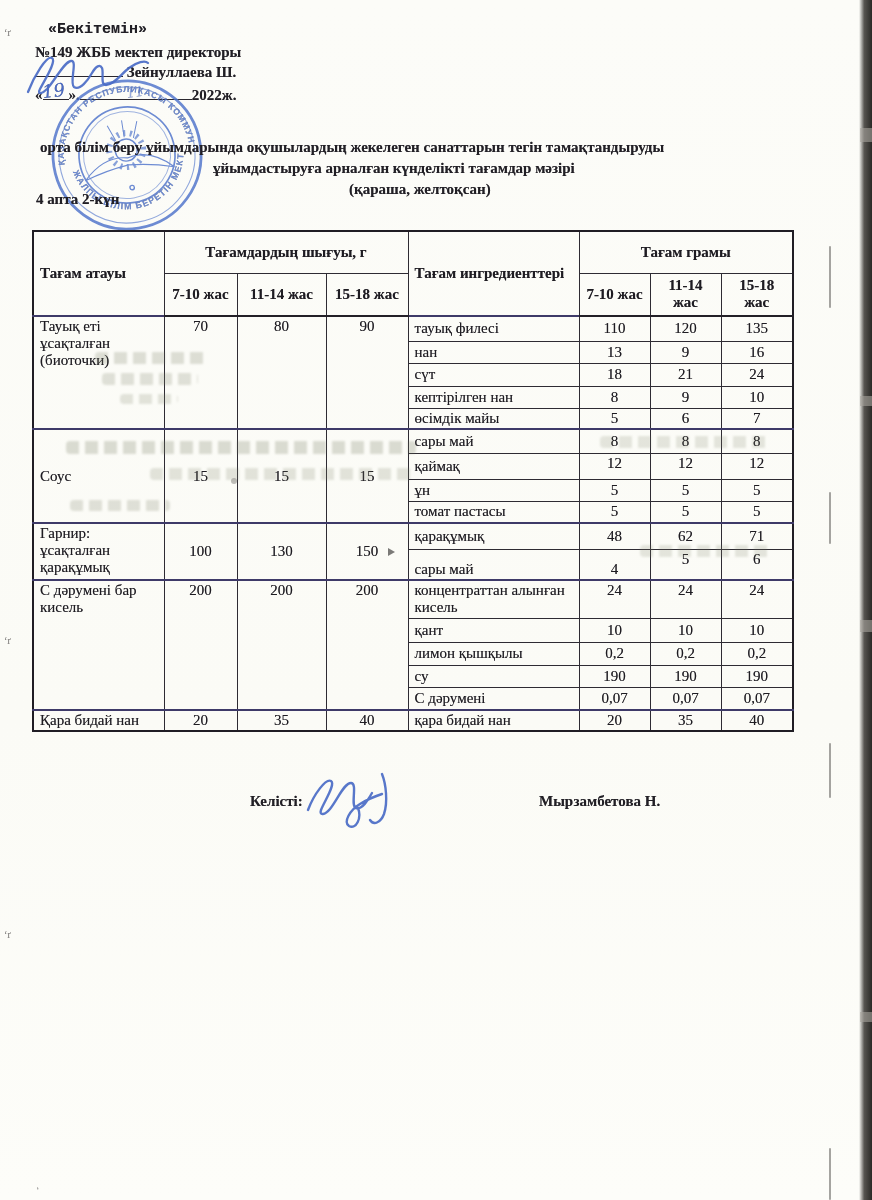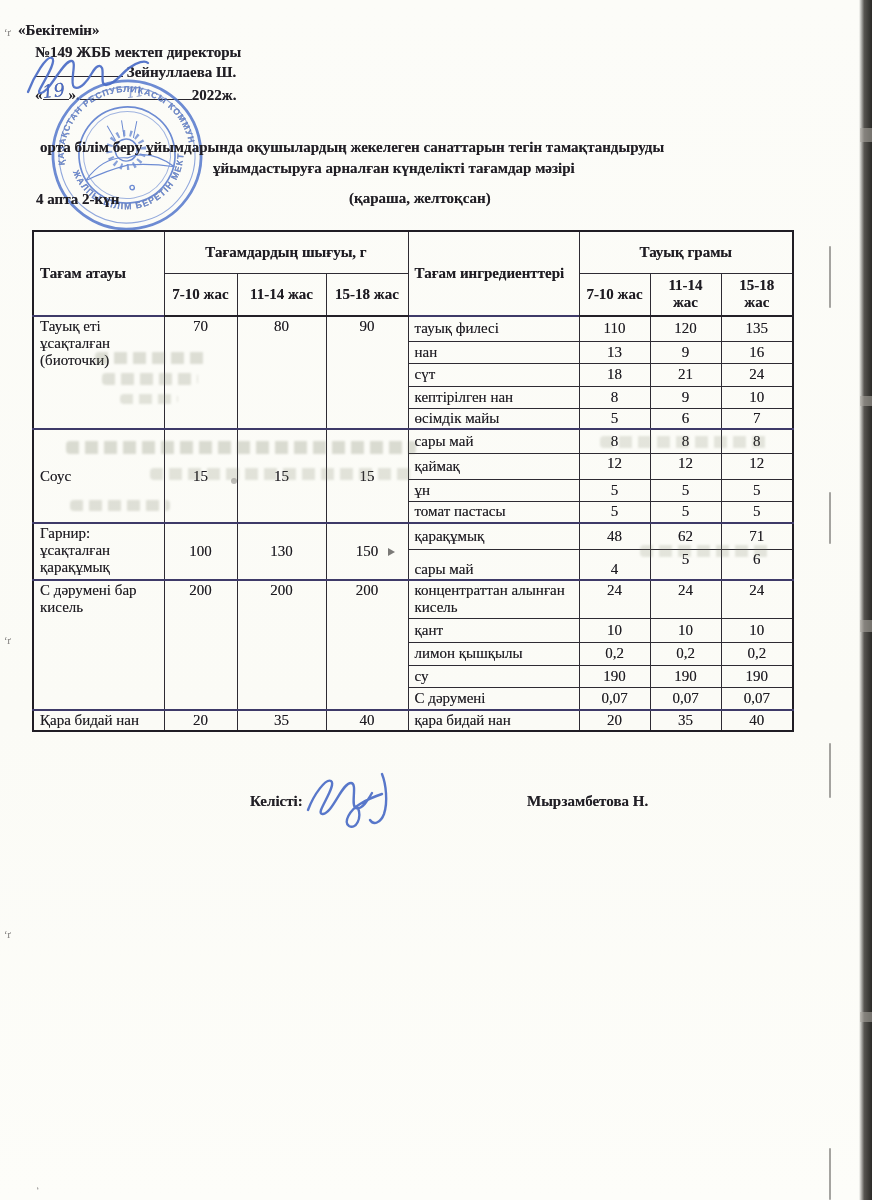--- a/index.html
+++ b/index.html
@@ -55,21 +55,21 @@
   .dash{position:absolute;width:2px;background:#8f8d89;opacity:.8;border-radius:1px;}
   .margin-mark{position:absolute;color:#7a7875;font-size:10px;opacity:.85;line-height:10px;}
   .dot-artifact{position:absolute;width:6px;height:6px;border-radius:50%;background:#8c8a85;opacity:.55;filter:blur(.5px);}
   .pen-mark{position:absolute;width:0;height:0;border-left:7px solid #5b5a57;border-top:4px solid transparent;border-bottom:4px solid transparent;opacity:.8;}
 </style>
 </head>
 <body>
 
 <div class="page ink">
 
-  <div class="abs fs15 b" style="left:18px;top:20px;">«Бекітемін»</div>
+  <div class="abs fs15 b" style="left:48px;top:20px;font-family:Liberation Mono, monospace;">«Бекітемін»</div>
   <div class="abs fs15 b" style="left:35px;top:42px;">№149 ЖББ мектеп директоры</div>
   <div class="abs fs15 b" style="left:35px;top:62px;">
     <span class="blank" style="width:88px;"></span>
     <span>Зейнуллаева Ш.</span>
   </div>
   <div class="abs fs15 b" style="left:35px;top:85px;">
     <span>«</span><span class="blank" style="width:26px;"></span><span>».</span><span class="blank" style="width:112px;"></span><span>2022ж.</span>
   </div>
 
   <div class="hw" style="left:42px;top:80px;font-size:18px;transform:rotate(-7deg);">19</div>
@@ -96,41 +96,41 @@
       <text font-size="8.8" letter-spacing="1.2"><textPath href="#arcBot">ЖАЛПЫ БІЛІМ БЕРЕТІН МЕКТЕБІ</textPath></text>
     </g>
   </svg>
 
   <svg class="sig" style="left:20px;top:46px;" width="132" height="58" viewBox="0 0 132 58">
     <path d="M8,46 C14,30 27,9 32,12 C37,15 24,35 20,43 C17,49 22,48 27,43 C36,33 44,16 51,15 C58,14 49,37 54,41 C60,45 68,34 72,27 C76,20 80,18 82,22 C84,27 80,39 86,39 C94,39 101,28 109,22 C117,16 125,14 128,17" fill="none" stroke="#4a6bc6" stroke-width="2.3" stroke-linecap="round" opacity=".92"></path>
   </svg>
 
   <div class="abs fs15 b" style="left:40px;top:137px;">орта білім беру ұйымдарында оқушылардың жекелеген санаттарын тегін тамақтандыруды</div>
   <div class="abs fs15 b" style="left:213px;top:158px;">ұйымдастыруға арналған күнделікті тағамдар мәзірі</div>
-  <div class="abs fs15 b" style="left:349px;top:188px;text-align:right;">(қараша, желтоқсан)</div>
+  <div class="abs fs15 b" style="left:349px;top:179px;text-align:right;">(қараша, желтоқсан)</div>
 
   <div class="abs fs15 b" style="left:36px;top:189px;">4 апта 2-күн</div>
 
   <table class="menu">
     <colgroup>
       <col style="width:131px">
         <col style="width:73px">
         <col style="width:89px">
         <col style="width:82px">
       <col style="width:171px">
         <col style="width:71px">
         <col style="width:71px">
         <col style="width:72px">
     </colgroup>
     <thead>
       <tr style="height:42px">
         <th rowspan="2" class="lft hcell">Тағам атауы</th>
         <th colspan="3" class="grp">Тағамдардың шығуы, г</th>
         <th rowspan="2" class="lft hcell">Тағам ингредиенттері</th>
-        <th colspan="3" class="grp">Тауық грамы</th>
+        <th colspan="3" class="grp">Тағам грамы</th>
       </tr>
       <tr style="height:43px" class="hr2">
         <th class="age">7-10 жас</th>
         <th class="age">11-14 жас</th>
         <th class="age">15-18 жас</th>
         <th class="age">7-10 жас</th>
         <th class="age">11-14 жас</th>
         <th class="age">15-18 жас</th>
       </tr>
     </thead>
@@ -262,21 +262,21 @@
         <td class="num vtop">35</td>
         <td class="num vtop">40</td>
       </tr>
     </tbody>
   </table>
 
   <div class="abs fs15 b" style="left:250px;top:791px;">Келісті:</div>
   <svg class="sig" style="left:298px;top:756px;" width="115" height="78" viewBox="0 0 115 78">
     <path d="M10,54 C16,38 28,22 33,25 C38,28 26,46 23,54 C21,60 27,59 32,53 C40,43 46,27 53,27 C60,27 52,50 58,52 C64,54 70,44 74,37 M60,52 C64,62 58,74 51,70 C45,66 52,54 62,48 C70,43 78,40 84,38 M84,18 C88,28 90,46 86,58 C83,66 76,70 72,64" fill="none" stroke="#4a6bc6" stroke-width="2.4" stroke-linecap="round" opacity=".92"></path>
   </svg>
-  <div class="abs fs15 b" style="left:527px;top:791px;">Мырзамбетова Н.</div>
+  <div class="abs fs15 b" style="left:539px;top:791px;">Мырзамбетова Н.</div>
 
   <div class="ghost" style="left:95px;top:352px;width:112px;height:12px;opacity:.24;"></div>
   <div class="ghost" style="left:102px;top:373px;width:96px;height:12px;opacity:.22;"></div>
   <div class="ghost" style="left:120px;top:394px;width:58px;height:10px;opacity:.2;"></div>
   <div class="ghost" style="left:66px;top:441px;width:350px;height:13px;opacity:.26;"></div>
   <div class="ghost" style="left:150px;top:468px;width:262px;height:12px;opacity:.2;"></div>
   <div class="ghost" style="left:70px;top:500px;width:100px;height:11px;opacity:.22;"></div>
   <div class="ghost" style="left:600px;top:436px;width:170px;height:12px;opacity:.18;"></div>
   <div class="ghost" style="left:640px;top:545px;width:130px;height:12px;opacity:.18;"></div>
 

